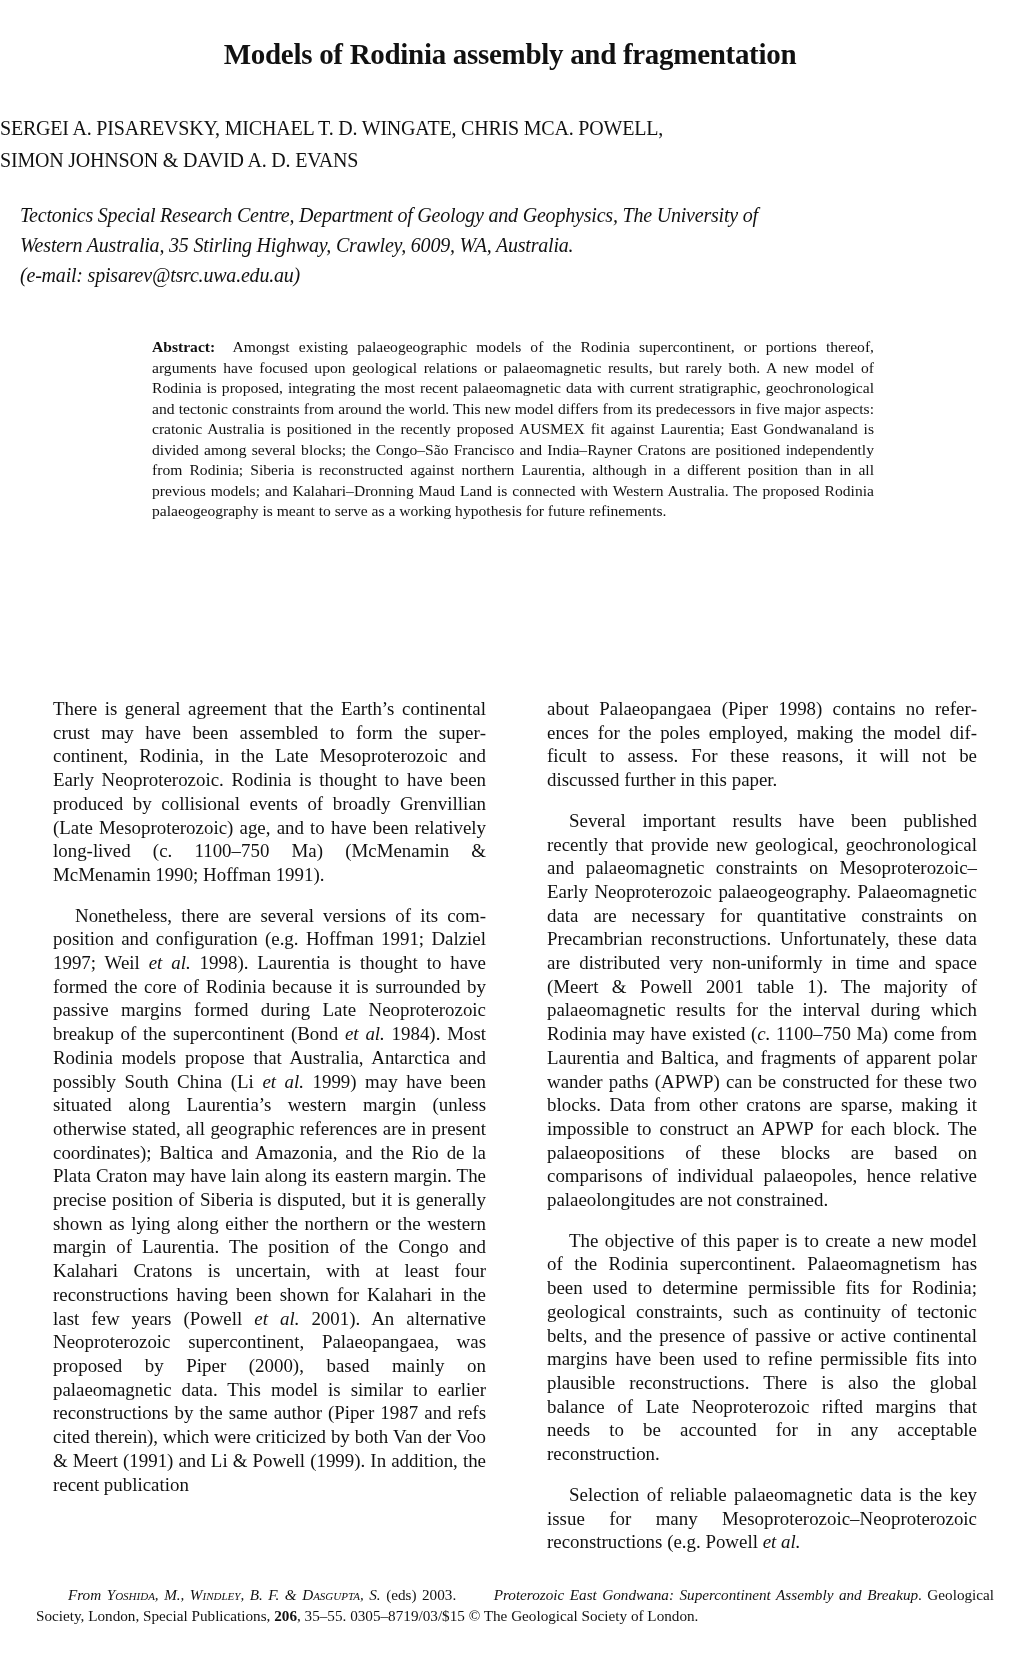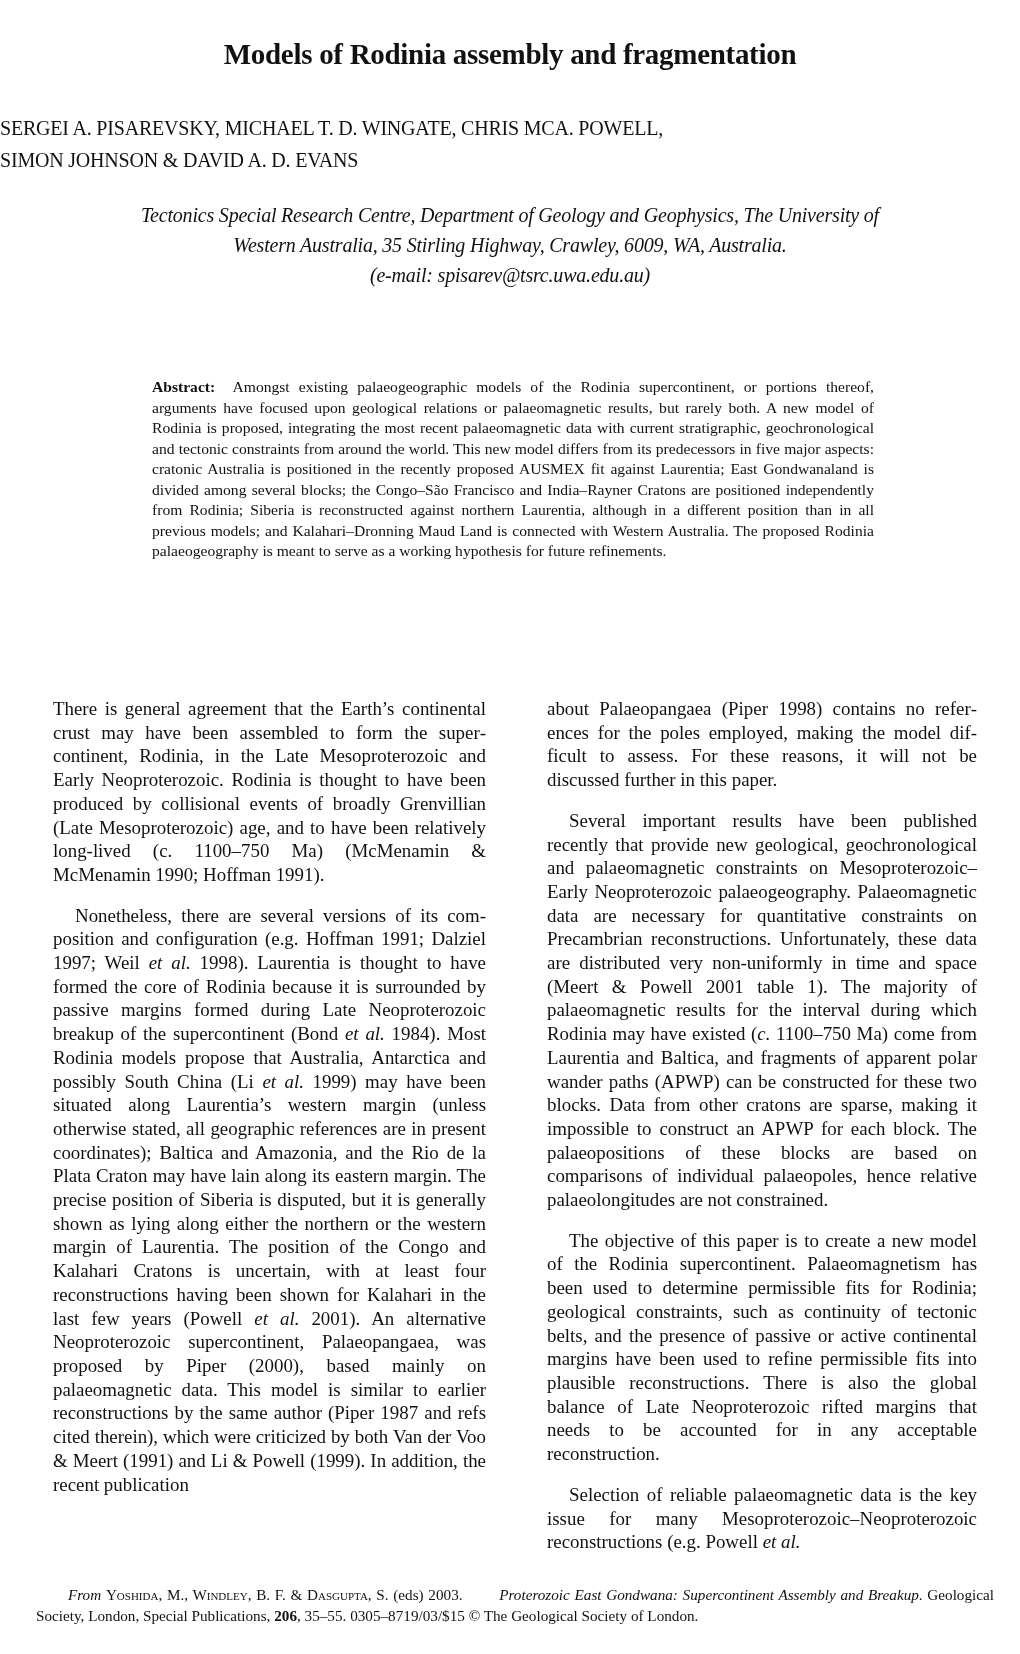--- a/index.html
+++ b/index.html
@@ -9,43 +9,43 @@
   }
   .title {
     position: absolute; top: 30px; left: 0; width: 1020px; text-align: center;
     font-weight: bold; font-size: 29px; letter-spacing: -0.3px; margin-top: 8px;
   }
   .authors {
     position: absolute; top: 112px; left: 0; width: 1020px; 
     font-size: 20px; line-height: 32px; letter-spacing: -0.2px;
   }
   .affil {
-    position: absolute; top: 200px; left: 20px; width: 980px; text-align: center;
+    position: absolute; top: 200px; left: 20px; width: 980px; text-align: left;
     font-style: italic; font-size: 20px; line-height: 30px; letter-spacing: -0.2px;
   }
   .abstract {
     position: absolute; top: 337px; left: 152px; width: 722px;
-    font-size: 15.6px; line-height: 20.5px; text-align: justify; margin-top: 40px;
+    font-size: 15.6px; line-height: 20.5px; text-align: justify;
   }
   .abstract .label { font-weight: bold; }
   .col {
     position: absolute; top: 680px; font-size: 18.9px; line-height: 23.7px;
     text-align: justify; hyphens: manual;
   }
   .col-left { left: 36px; width: 467px; }
   .col-right { left: 530px; width: 464px; top: 680px; }
   .col p { margin: 17px; text-indent: 22px; }
   .col p.first { text-indent: 0; }
   .col em { font-style: italic; }
   .footer {
     position: absolute; top: 1585px; left: 36px; width: 958px;
     font-size: 15.2px; line-height: 20.5px; text-align: justify;
   }
   .footer .it { font-style: italic; margin-left: 32px; }
-  .footer .sc { font-variant: small-caps; }
+  .footer .sc { font-variant: small-caps; font-style: italic; }
   .footer .b { font-weight: bold; }
 </style>
 </head>
 <body>
 
 <div class="title">Models of Rodinia assembly and fragmentation</div>
 
 <div class="authors">
   <div>SERGEI A. PISAREVSKY, MICHAEL T. D. WINGATE, CHRIS MCA. POWELL,</div>
   <div>SIMON JOHNSON &amp; DAVID A. D. EVANS</div>

